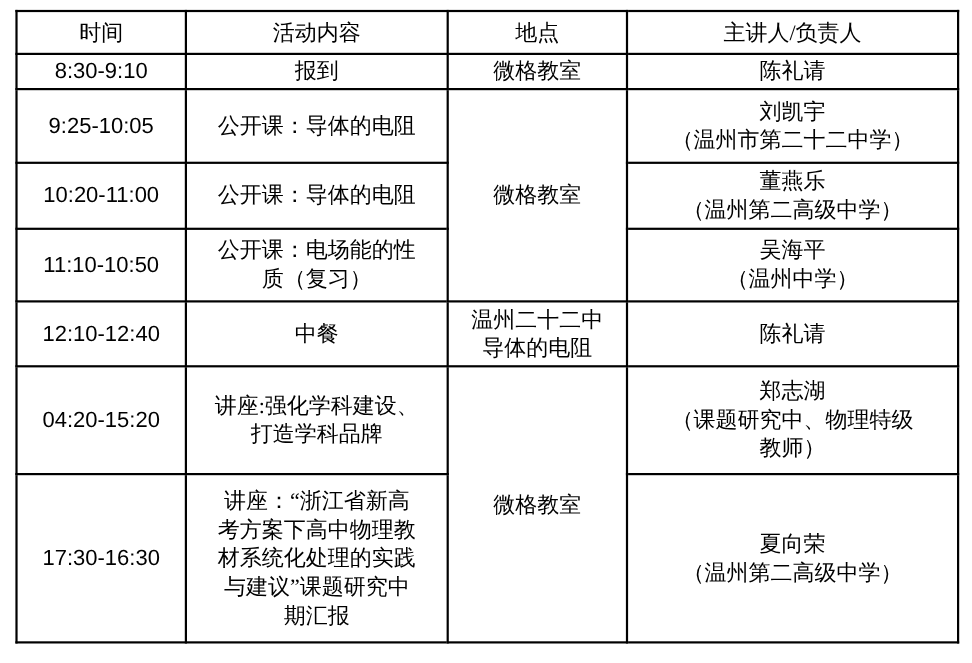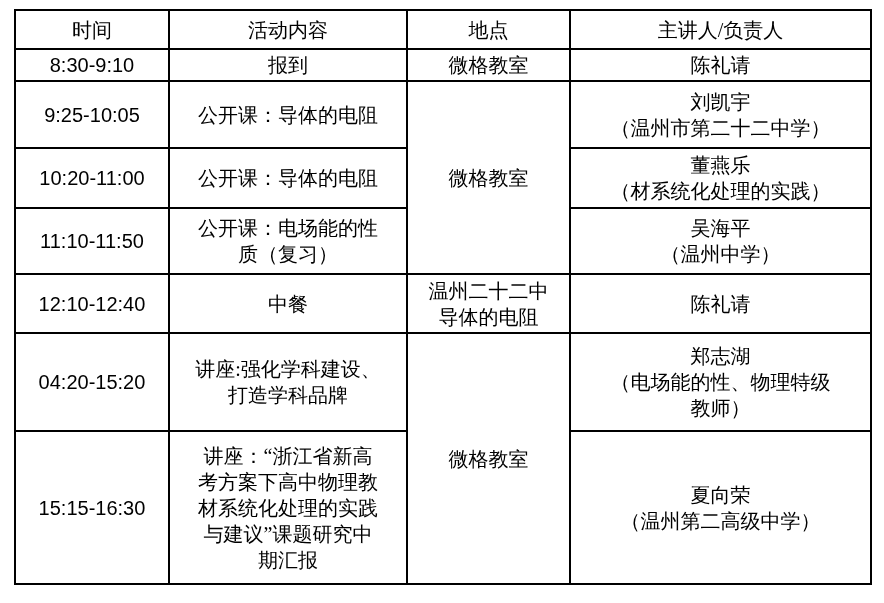--- a/index.html
+++ b/index.html
@@ -85,51 +85,51 @@
         <td>公开课：导体的电阻</td>
         <td rowspan="3">微格教室</td>
         <td>刘凯宇
 （温州市第二十二中学）</td>
       </tr>
 
       <tr class="r-3">
         <td class="time">10:20-11:00</td>
         <td>公开课：导体的电阻</td>
         <td>董燕乐
-（材系统化处理的实践）</td>
+（温州第二高级中学）</td>
       </tr>
 
       <tr class="r-4">
-        <td class="time">11:10-11:50</td>
+        <td class="time">11:10-10:50</td>
         <td>公开课：电场能的性
 质（复习）</td>
         <td>吴海平
 （温州中学）</td>
       </tr>
 
       <tr class="r-5">
         <td class="time">12:10-12:40</td>
         <td>中餐</td>
         <td>温州二十二中
 导体的电阻</td>
         <td>陈礼请</td>
       </tr>
 
       <tr class="r-6">
         <td class="time">04:20-15:20</td>
         <td>讲座:强化学科建设、
 打造学科品牌</td>
         <td rowspan="2">微格教室</td>
         <td>郑志湖
-（电场能的性、物理特级
+（课题研究中、物理特级
 教师）</td>
       </tr>
 
       <tr class="r-7">
-        <td class="time">15:15-16:30</td>
+        <td class="time">17:30-16:30</td>
         <td class="activity-left">讲座：“浙江省新高
 考方案下高中物理教
 材系统化处理的实践
 与建议”课题研究中
 期汇报</td>
         <td>夏向荣
 （温州第二高级中学）</td>
       </tr>
     </tbody>
   </table>

